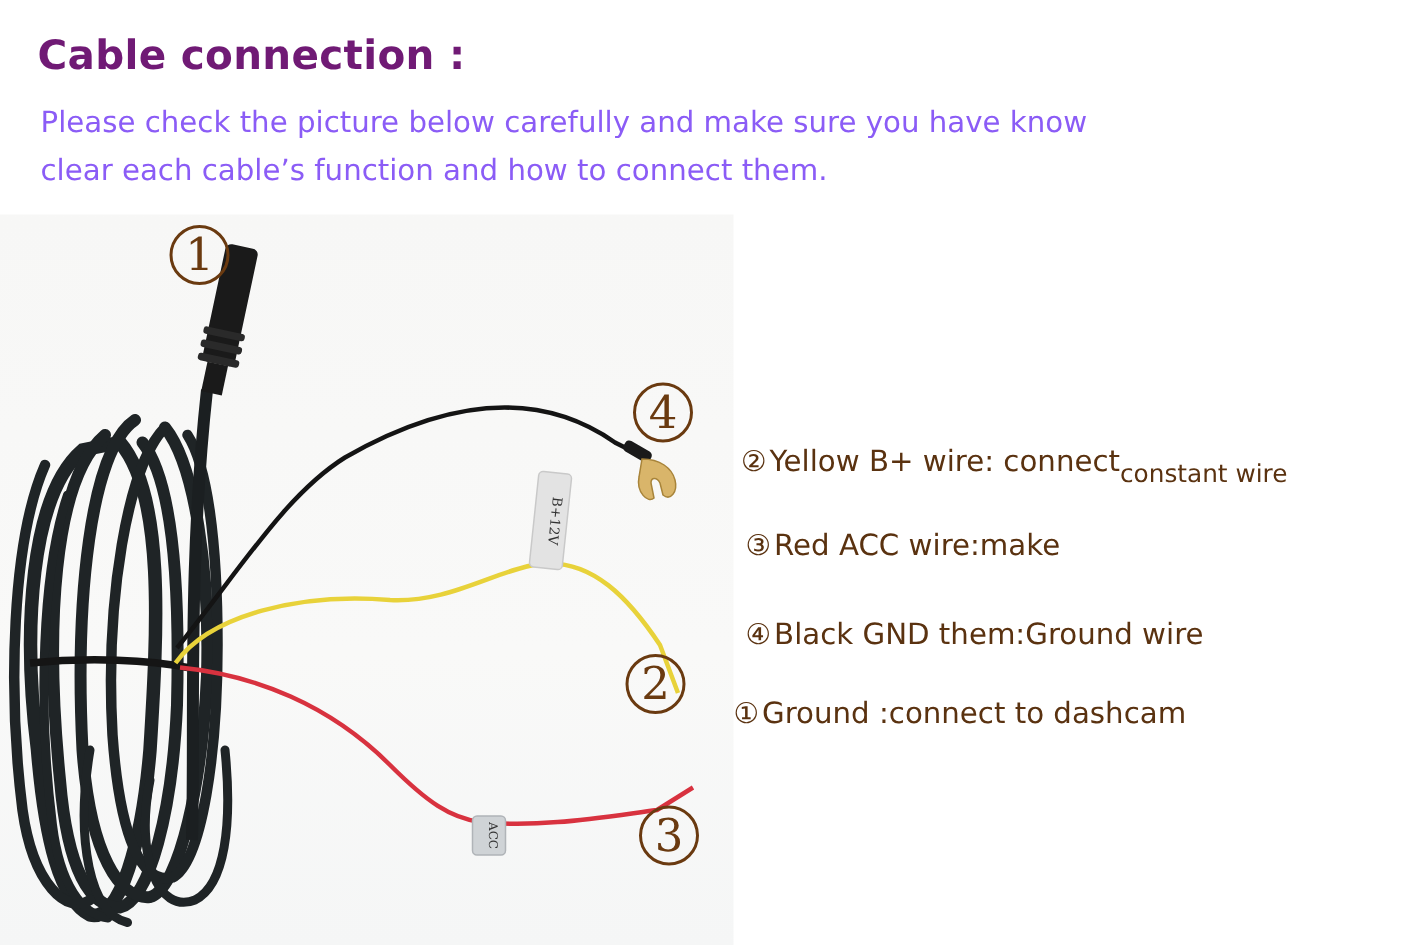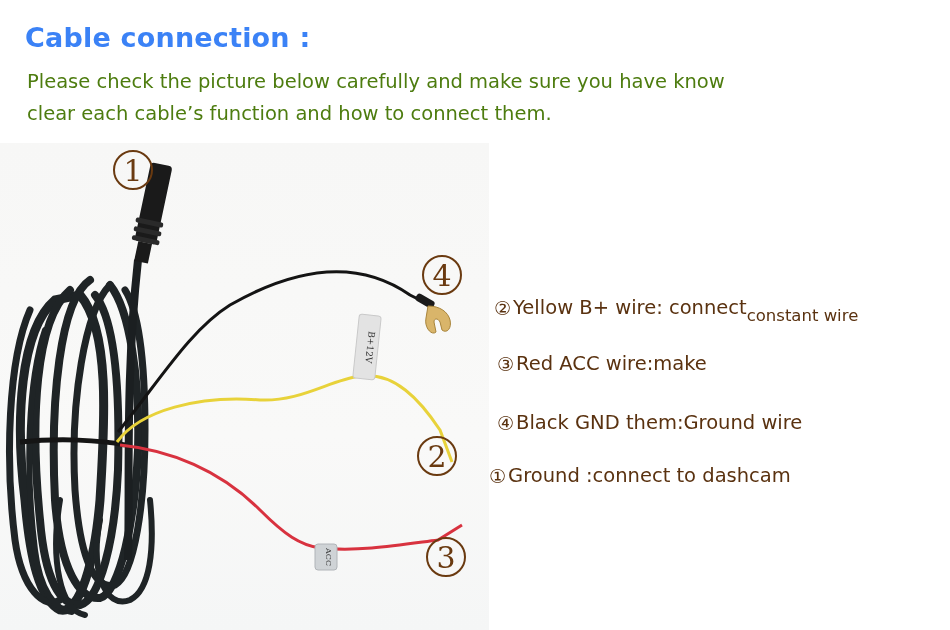--- a/index.html
+++ b/index.html
@@ -1,18 +1,18 @@
 <!DOCTYPE html>
 <html><head>
 <meta charset="utf-8">
 <style>
   html, body { margin: 0; padding: 0; background: #ffffff; }
   body { width: 950px; height: 630px; position: relative; overflow: hidden; font-family: "DejaVu Sans", sans-serif; color: #5a3210; }
-  .title { position: absolute; left: 25px; top: 22px; font-size: 27px; font-weight: bold; color: #3b82f6; letter-spacing: 0.2px; white-space: nowrap; }
-  .intro { position: absolute; left: 27px; top: 66px; font-size: 19.5px; line-height: 32px; color: #4d7c0f; white-space: nowrap; }
+  .title { position: absolute; left: 25px; top: 22px; font-size: 27px; font-weight: bold; color: #701a75; letter-spacing: 0.2px; white-space: nowrap; }
+  .intro { position: absolute; left: 27px; top: 66px; font-size: 19.5px; line-height: 32px; color: #8b5cf6; white-space: nowrap; }
   .photo { position: absolute; left: 0; top: 143px; width: 489px; height: 487px; background: linear-gradient(180deg, #f7f7f6 0%, #f9f9f8 60%, #f5f6f6 100%); overflow: hidden; }
   .photo svg { position: absolute; left: 0; top: 0; }
   .num { position: absolute; font-family: "DejaVu Serif", serif; font-size: 30px; color: #6a3a10; width: 40px; height: 40px; border: 2px solid #6a3a10; border-radius: 50%; box-sizing: border-box; display: flex; align-items: center; justify-content: center; background: transparent; }
   .legend-item { position: absolute; font-size: 19.5px; color: #5a3210; white-space: nowrap; display: flex; align-items: center; }
   .legend-item .badge { font-size: 19px; margin-right: 2px; }
   .legend-item .small { font-size: 16.5px; margin-top: 16px; }
 </style>
 </head>
 <body>
 

